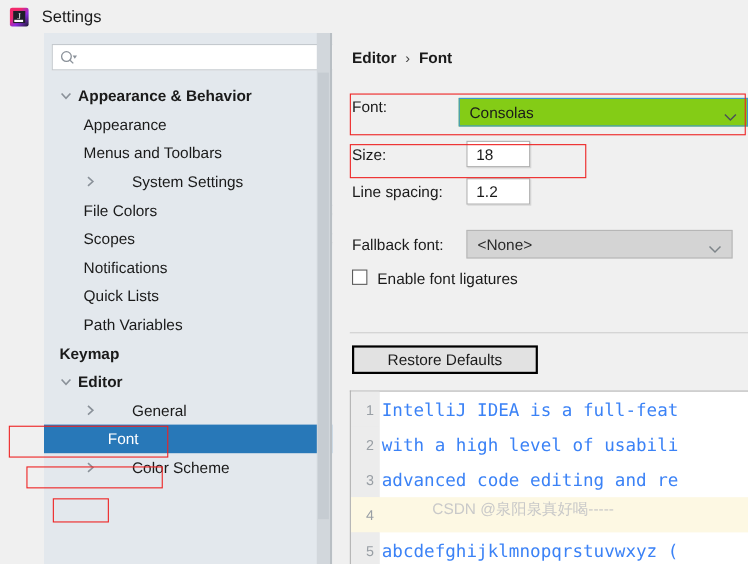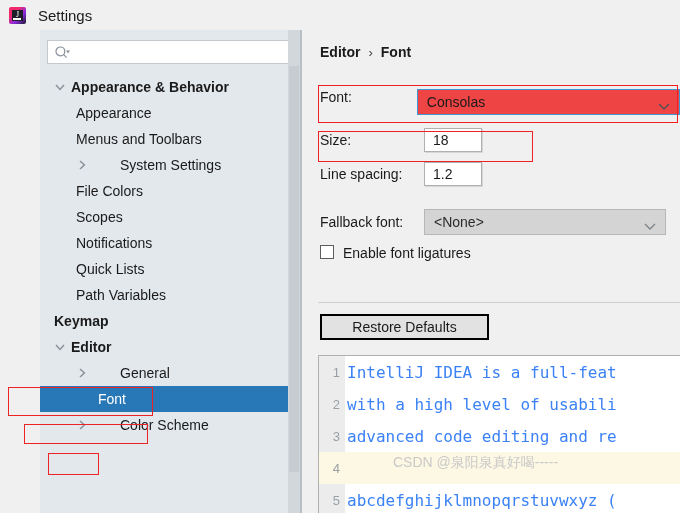--- a/index.html
+++ b/index.html
@@ -159,21 +159,21 @@
 
   .row-font {
     position: absolute; left: 18px; top: 59px;
     width: 360px; height: 29px;
     display: flex; align-items: flex-start;
   }
   .lbl-font { font-size: 14px; color: #1a1a1a; width: 104px; }
   .combo-font {
     position: relative;
     width: 282px; height: 26px;
-    background: #ef4444;
+    background: #84cc16;
     border: 1px solid #3f96d2;
     display: flex; align-items: center;
     padding-left: 9px;
     font-size: 14px; color: #1a1a1a;
   }
   .combo-arrow {
     position: absolute; right: 9px; top: 8px;
     width: 12px; height: 9px;
   }
 

